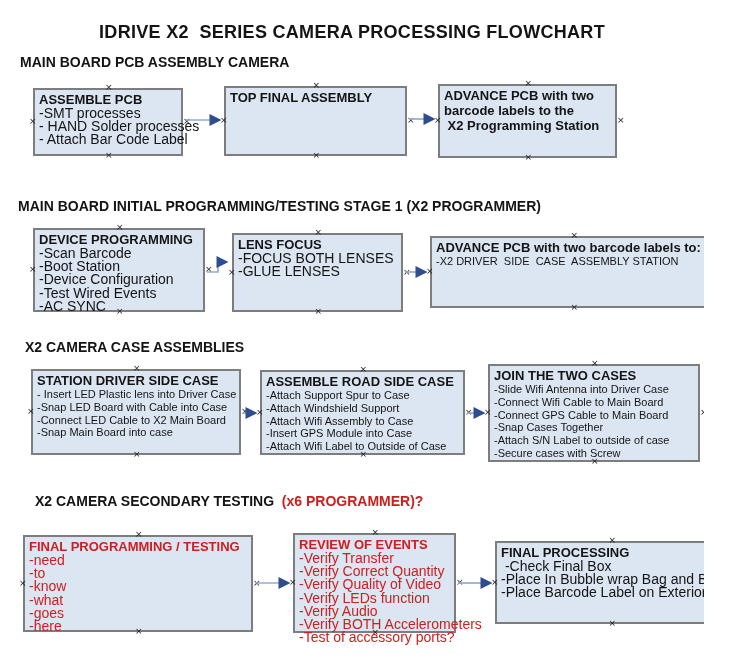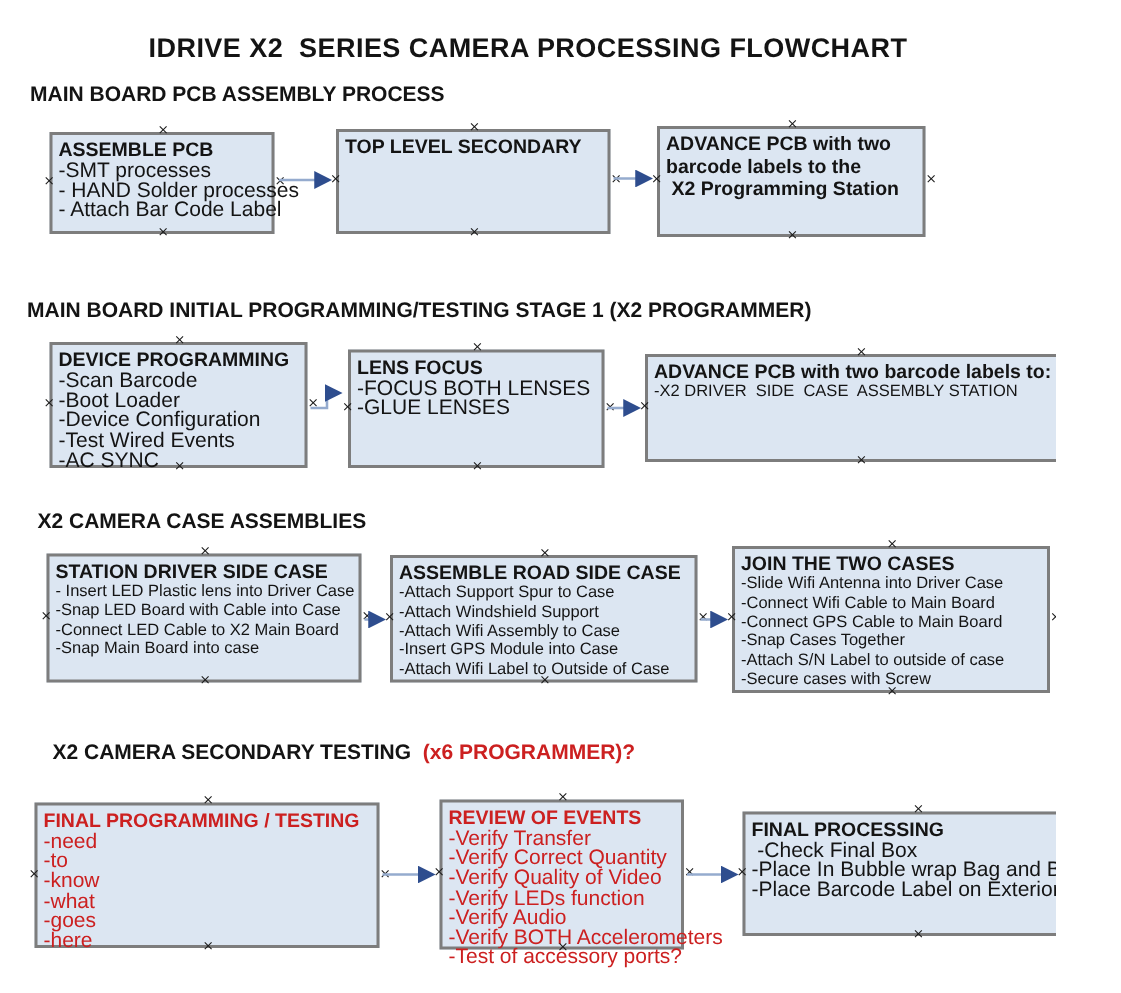--- a/index.html
+++ b/index.html
@@ -31,55 +31,55 @@
   #connectors { position:absolute; left:0; top:0; pointer-events:none; }
   .conn { stroke:#95abce; stroke-width:1.7; fill:none; }
 </style>
 </head>
 <body>
 
 <div id="canvas">
 
   <div class="title">IDRIVE X2  SERIES CAMERA PROCESSING FLOWCHART</div>
 
-  <div class="sec" style="left:20px; top:54px;">MAIN BOARD PCB ASSEMBLY PROCESS</div>
+  <div class="sec" style="left:20px; top:54px;">MAIN BOARD PCB ASSEMBLY CAMERA</div>
 
   <div class="fcbox" style="left:33px; top:88px; width:150px; height:68px;">
     <div class="fct">ASSEMBLE PCB</div>
     <div class="fci">-SMT processes
 - HAND Solder processes
 - Attach Bar Code Label</div>
   <span class="anchor" style="left: 70px; top: -7px;">×</span>
       <span class="anchor" style="left: 70px; top: 61px;">×</span>
       <span class="anchor" style="left: -6px; top: 27px;">×</span>
       <span class="anchor" style="left: 148px; top: 27px;">×</span>
     </div>
   <div class="fcbox" style="left:224px; top:86px; width:183px; height:70px;">
-    <div class="fct">TOP LEVEL SECONDARY</div>
+    <div class="fct">TOP FINAL ASSEMBLY</div>
   <span class="anchor" style="left: 86.5px; top: -7px;">×</span>
       <span class="anchor" style="left: 86.5px; top: 63px;">×</span>
       <span class="anchor" style="left: -6px; top: 28px;">×</span>
       <span class="anchor" style="left: 181px; top: 28px;">×</span>
     </div>
   <div class="fcbox" style="left:438px; top:84px; width:179px; height:74px;">
     <div class="fct">ADVANCE PCB with two
 barcode labels to the
  X2 Programming Station</div>
   <span class="anchor" style="left: 84.5px; top: -7px;">×</span>
       <span class="anchor" style="left: 84.5px; top: 67px;">×</span>
       <span class="anchor" style="left: -6px; top: 30px;">×</span>
       <span class="anchor" style="left: 177px; top: 30px;">×</span>
     </div>
 
   <div class="sec" style="left:18px; top:198px;">MAIN BOARD INITIAL PROGRAMMING/TESTING STAGE 1 (X2 PROGRAMMER)</div>
 
   <div class="fcbox" style="left:33px; top:228px; width:172px; height:84px;">
     <div class="fct">DEVICE PROGRAMMING</div>
     <div class="fci">-Scan Barcode
--Boot Loader
+-Boot Station
 -Device Configuration
 -Test Wired Events
 -AC SYNC</div>
   <span class="anchor" style="left: 81px; top: -7px;">×</span>
       <span class="anchor" style="left: 81px; top: 77px;">×</span>
       <span class="anchor" style="left: -6px; top: 35px;">×</span>
       <span class="anchor" style="left: 170px; top: 35px;">×</span>
     </div>
   <div class="fcbox" style="left:232px; top:233px; width:171px; height:79px;">
     <div class="fct">LENS FOCUS</div>

